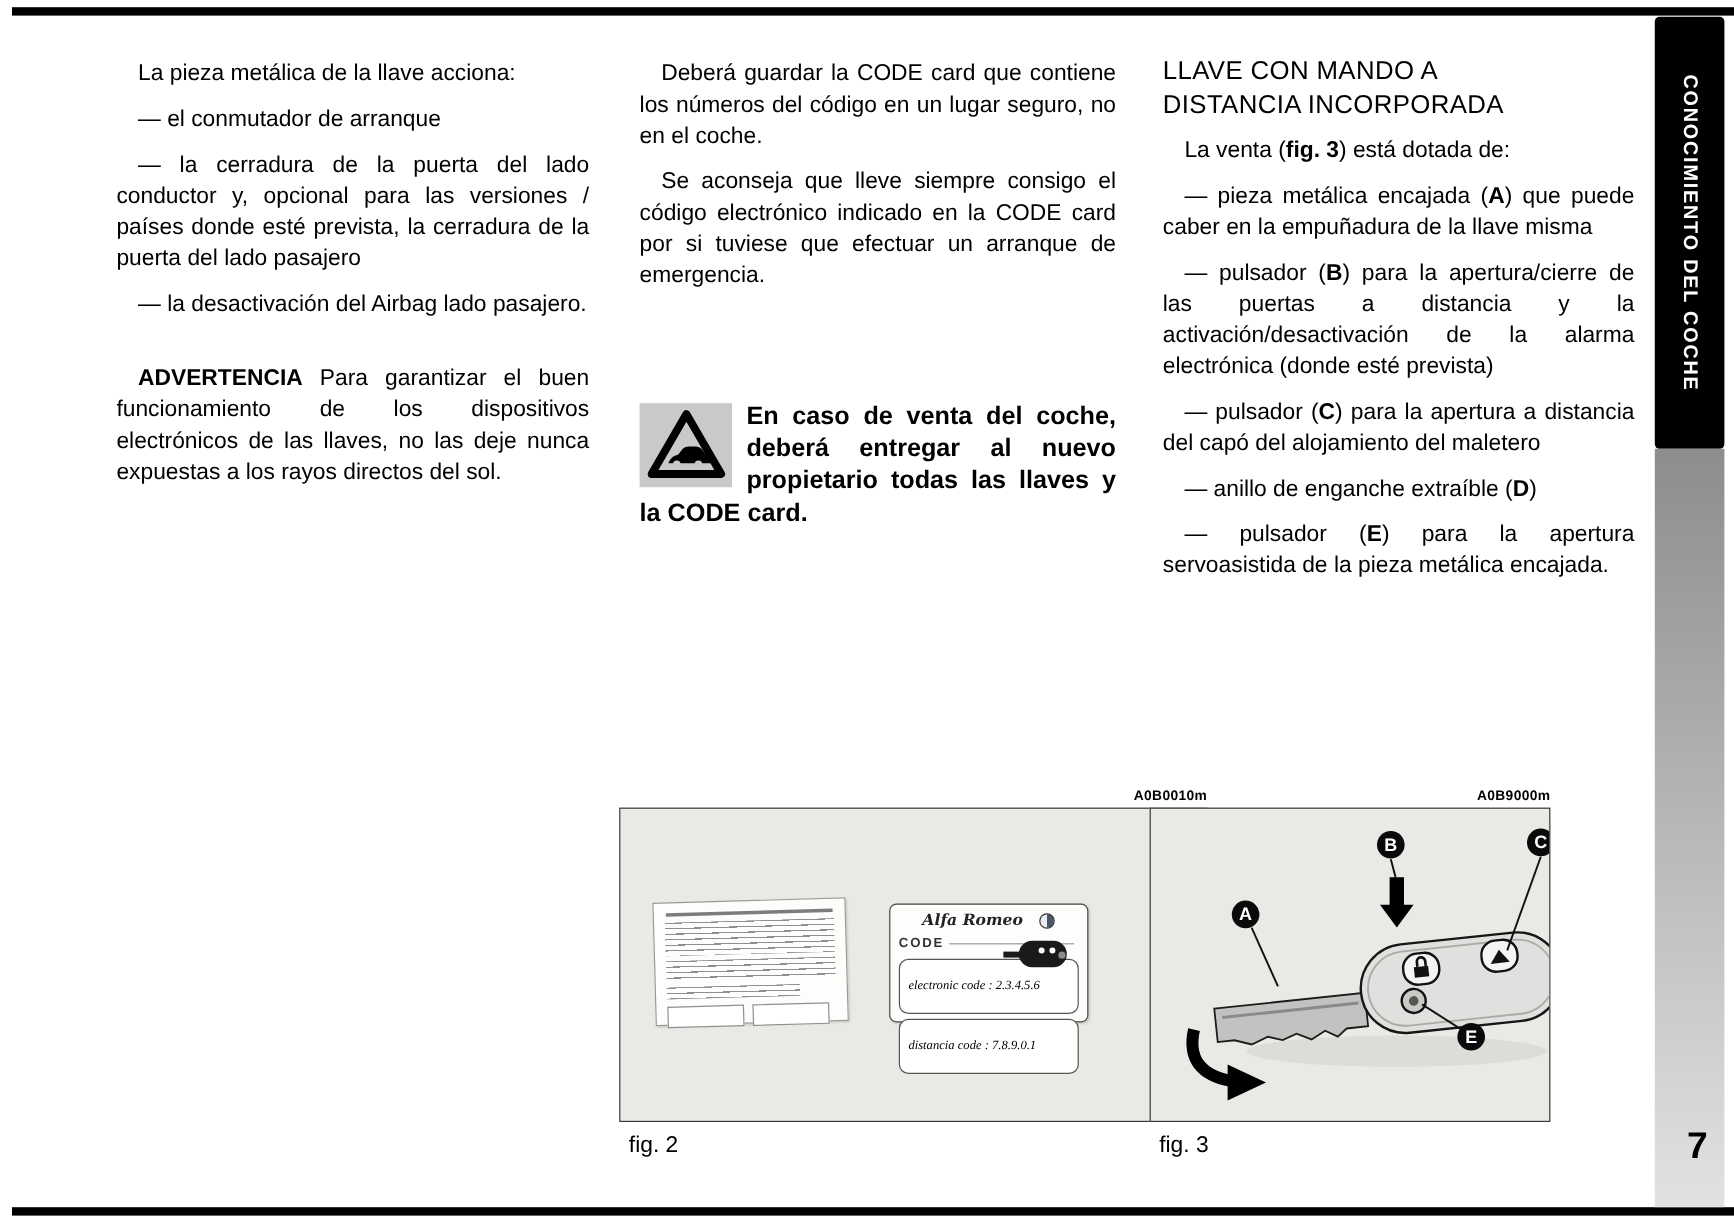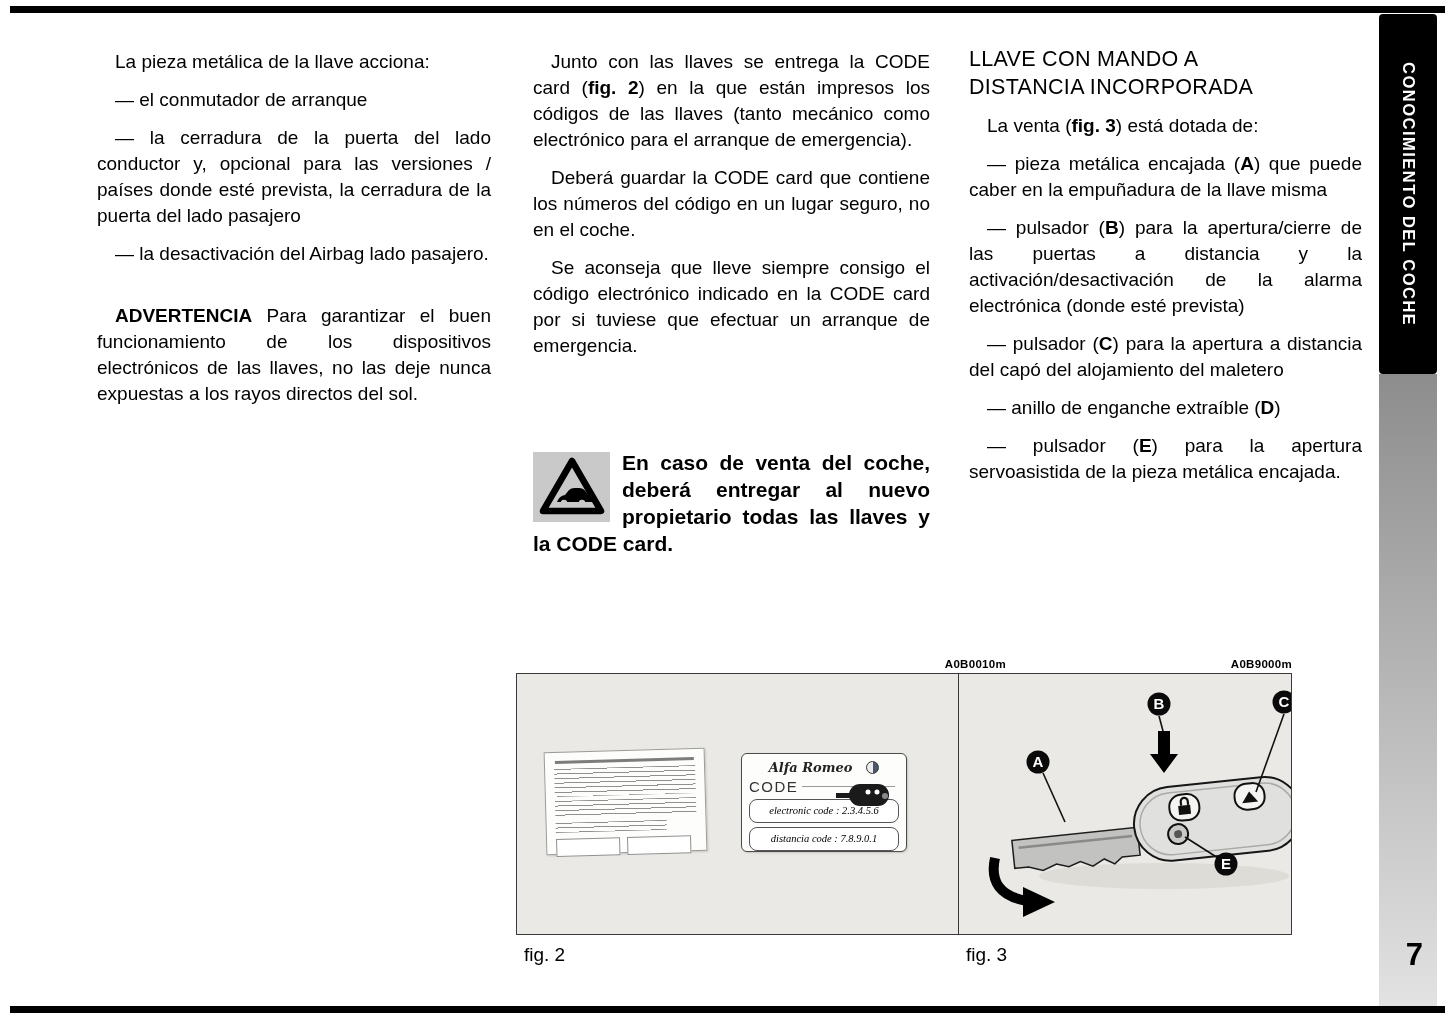--- a/index.html
+++ b/index.html
@@ -71,28 +71,28 @@
 
   .code-card {
     position:absolute; left:224px; top:79px; width:166px; height:99px;
     background:#fdfdfb; border:1.5px solid #4a4a46; border-radius:6px; padding:5px 7px;
     box-shadow:1px 1px 2px rgba(0,0,0,.15);
   }
   .brand-row { display:flex; align-items:center; justify-content:center; gap:14px; height:17px; }
   .brand { font-family:"DejaVu Serif", serif; font-style:italic; font-weight:bold; font-size:13px; color:#222; }
   .logo-dot { width:13px; height:13px; border-radius:50%; border:1px solid #333; background:linear-gradient(90deg,#ececec 50%, #49566e 50%); }
   .code-row { display:flex; align-items:center; height:18px; margin-top:1px; }
-  .code-word { font-weight:normal; font-size:15px; letter-spacing:1.5px; color:#333; }
+  .code-word { font-weight:bold; font-size:11px; letter-spacing:1.5px; color:#333; }
   .code-line { flex:1; height:1px; background:#9a9a9a; margin:0 4px; }
   .mini-key { position:absolute; right:6px; top:26px; }
   .code-field {
     border:1px solid #55555!important;
     border:1px solid #555; border-radius:8px; font-family:"Liberation Serif", serif;
-    font-style:italic; font-size:10.5px; line-height:14px; padding:4px 7px; margin-top:4px;
-    width:150px; background:#fff; white-space:nowrap;text-align:center;
+    font-style:italic; font-size:10.5px; line-height:14px; padding:15px 7px; margin-top:4px;
+    width:150px; background:#fff; white-space:nowrap;
   }
 
   .fig3-svg { display:block; }
 </style>
 </head>
 <body>
 
 <div class="hbar top"></div>
 <div class="hbar bottom"></div>
 
@@ -106,23 +106,20 @@
   <p><span>La pieza metálica de la llave acciona:</span></p>
   <p><span>— el conmutador de arranque</span></p>
   <p><span>— la cerradura de la puerta del lado conductor y, opcional para las versiones / países donde esté prevista, la cerradura de la puerta del lado pasajero</span></p>
   <p><span>— la desactivación del Airbag lado pasajero.</span></p>
   <p class="gap-top">
     <b>ADVERTENCIA</b><span> Para garantizar el buen funcionamiento de los dispositivos electrónicos de las llaves, no las deje nunca expuestas a los rayos directos del sol.</span>
   </p>
 </div>
 
 <div class="col" id="col2">
-  <p>
-    <span>Junto con las llaves se entrega la CODE card (</span><b>fig. 2</b><span>) en la que están impresos los códigos de las llaves (tanto mecánico como electrónico para el arranque de emergencia).</span>
-  </p>
   <p><span>Deberá guardar la CODE card que contiene los números del código en un lugar seguro, no en el coche.</span></p>
   <p><span>Se aconseja que lleve siempre consigo el código electrónico indicado en la CODE card por si tuviese que efectuar un arranque de emergencia.</span></p>
 
   <div class="warn-block">
     <span class="warn-icon">
       <svg width="66" height="60" viewBox="0 0 66 60">
         <path d="M33 4 L62 54 L4 54 Z" fill="none" stroke="#000" stroke-width="6.5" stroke-linejoin="round"></path>
         <path d="M18 45 q2 -6 8 -7 l4 -5 q2 -2 5.5 -2 h5 q3.5 0 5.5 2.5 l3 4.2 q5.5 1 6.5 7.3 z" fill="#000"></path>
         <circle cx="25" cy="46" r="3.2" fill="#c9c9c9"></circle>
         <circle cx="43" cy="46" r="3.2" fill="#c9c9c9"></circle>

